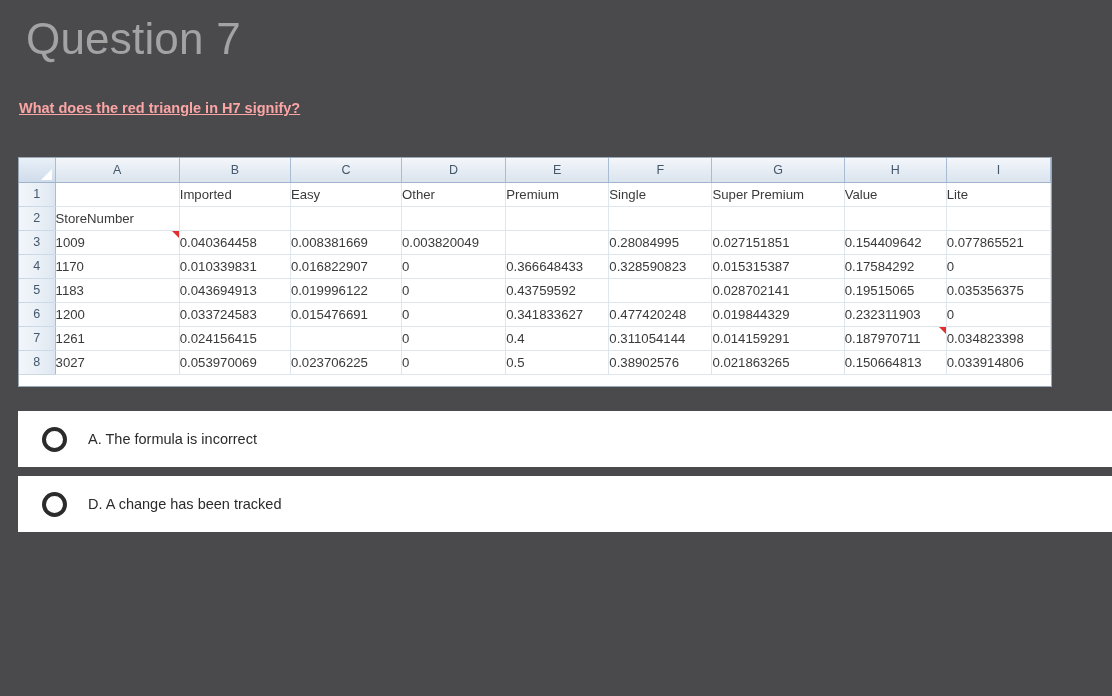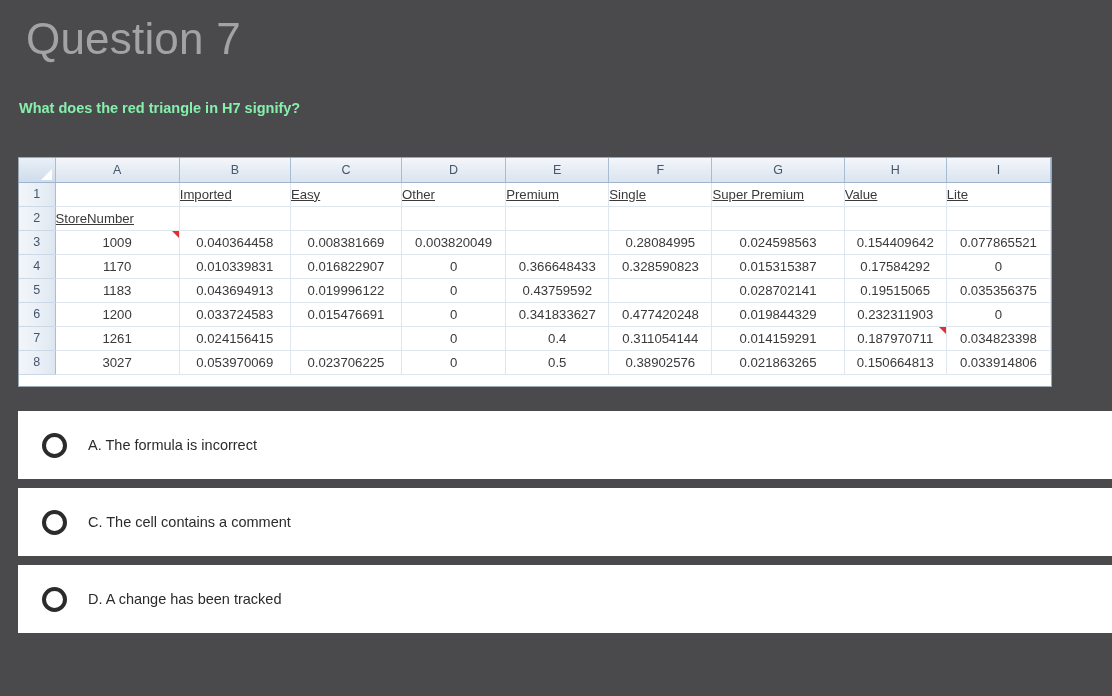--- a/index.html
+++ b/index.html
@@ -26,22 +26,23 @@
     line-height: 1.5;
     white-space: nowrap;
     margin-left: 8px;
   }
   .q-prompt {
     position: absolute;
     left: 19px;
     top: 100px;
     font-size: 14.5px;
     font-weight: bold;
-    color: #86efac;
+    color: #fca5a5;
     white-space: nowrap;
+    text-decoration: underline;
   }
 
   
   .sheet-wrap {
     position: absolute;
     left: 18px;
     top: 157px;
     width: 1034px;
     height: 230px;
     background: #ffffff;
@@ -105,43 +106,43 @@
   }
 
   
   td.cell {
     border-right: 1px solid #dfe6ee;
     border-bottom: 1px solid #dfe6ee;
     padding: 0 4px;
     position: relative;
     background: #ffffff;
   }
-  td.cell.num { text-align: center; margin-left: 28px; }
-  td.cell.txt { text-align: left; text-decoration: underline; }
+  td.cell.num { text-align: left; margin-left: 28px; }
+  td.cell.txt { text-align: left; }
 
   
   .cmt {
     position: absolute;
     top: 0;
     right: 0;
     width: 0; height: 0;
     border-left: 7px solid transparent;
     border-top: 7px solid #e03030;
   }
 
   
   .options {
     position: absolute;
     left: 18px;
     top: 411px;
     width: 1094px;
   }
   .option-row {
     background: #ffffff;
-    height: 68px;
+    height: 56px;
     margin-bottom: 9px;
     display: flex;
     align-items: center;
     padding-left: 24px;
   }
   .radio {
     width: 25px;
     height: 25px;
     border: 4px solid #2b2b2b;
     border-radius: 50%;
@@ -217,21 +218,21 @@
           <td class="cell txt"></td>
         </tr>
         <tr>
           <td class="rowhead">3</td>
           <td class="cell num"><span class="cmt"></span>1009</td>
           <td class="cell num">0.040364458</td>
           <td class="cell num">0.008381669</td>
           <td class="cell num">0.003820049</td>
           <td class="cell num"></td>
           <td class="cell num">0.28084995</td>
-          <td class="cell num">0.024598563</td>
+          <td class="cell num">0.027151851</td>
           <td class="cell num">0.154409642</td>
           <td class="cell num">0.077865521</td>
         </tr>
         <tr>
           <td class="rowhead">4</td>
           <td class="cell num">1170</td>
           <td class="cell num">0.010339831</td>
           <td class="cell num">0.016822907</td>
           <td class="cell num">0</td>
           <td class="cell num">0.366648433</td>
@@ -292,19 +293,15 @@
   </table>
 </div>
 
 <div class="options" id="options-list">
     <div class="option-row">
       <div class="radio"></div>
       <div class="option-label">A. The formula is incorrect</div>
     </div>
     <div class="option-row">
       <div class="radio"></div>
-      <div class="option-label">C. The cell contains a comment</div>
-    </div>
-    <div class="option-row">
-      <div class="radio"></div>
       <div class="option-label">D. A change has been tracked</div>
     </div>
   </div>
 
 </body></html>

